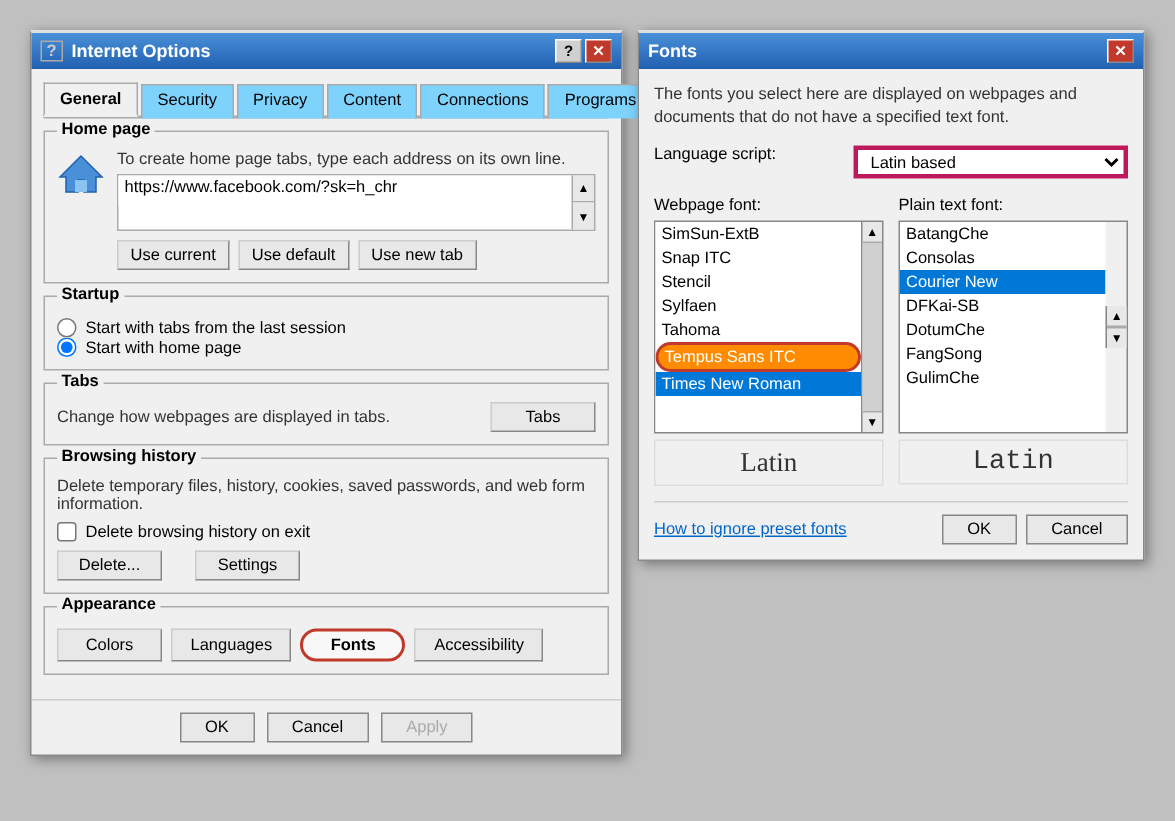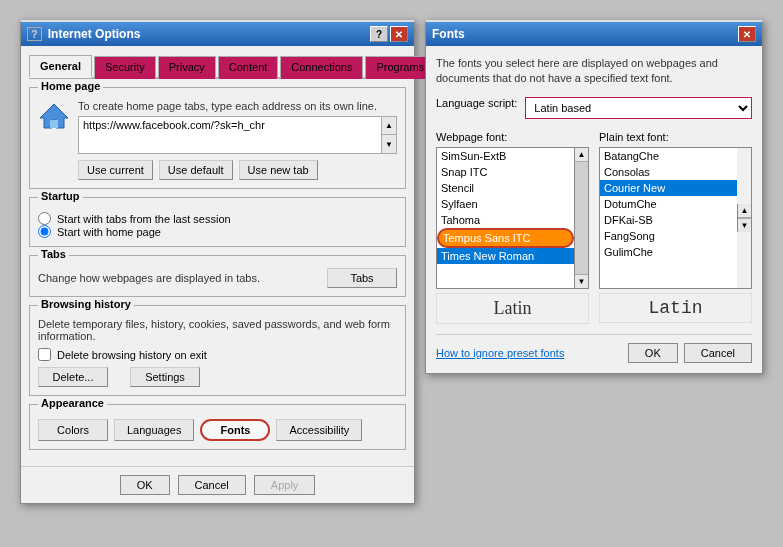--- a/index.html
+++ b/index.html
@@ -75,21 +75,21 @@
 
     
     .tab-bar {
       display: flex;
       border-bottom: 2px solid #aaa;
       margin-bottom: 8px;
     }
 
     .tab {
       padding: 4px 10px;
-      background: #be185d;
+      background: #7dd3fc;
       border: 1px solid #aaa;
       border-bottom: none;
       cursor: pointer;
       font-size: 11px;
       margin-right: 2px;
       position: relative;
       top: 2px;
     }
 
     .tab.active {
@@ -284,23 +284,24 @@
 
     .language-script-label {
       font-size: 11px;
       white-space: nowrap;
     }
 
     .select-dropdown {
       flex: 1;
       padding: 2px 4px;
       font-size: 11px;
-      border: 1px solid #be185d;
+      border: 3px solid #be185d;
       background: white;
       height: 22px;
+      margin-left: 44px;
     }
 
     .font-columns {
       display: flex;
       gap: 10px;
       margin-bottom: 10px;
     }
 
     .font-column {
       flex: 1;
@@ -520,22 +521,22 @@
         <div class="font-preview" style="font-family:'Times New Roman',serif;border:1px solid #ddd;margin-top:4px;padding:4px;">Latin</div>
       </div>
 
       <div class="font-column">
         <span class="font-column-label">Plain text font:</span>
         <div style="display:flex;align-items:center;border:1px solid #888;">
           <div class="font-listbox" style="border:none;flex:1;">
             <div class="font-listbox-item">BatangChe</div>
             <div class="font-listbox-item">Consolas</div>
             <div class="font-listbox-item selected">Courier New</div>
+            <div class="font-listbox-item">DFKai-SB</div>
             <div class="font-listbox-item">DotumChe</div>
-            <div class="font-listbox-item">DFKai-SB</div>
             <div class="font-listbox-item">FangSong</div>
             <div class="font-listbox-item">GulimChe</div>
           </div>
           <div style="display:flex;flex-direction:column;width:14px;border-left:1px solid #888;background:#e8e8e8;">
             <div style="height:14px;display:flex;align-items:center;justify-content:center;font-size:8px;cursor:pointer;border-bottom:1px solid #aaa;">▲</div>
             <div style="flex:1;background:#d0d0d0;"></div>
             <div style="height:14px;display:flex;align-items:center;justify-content:center;font-size:8px;cursor:pointer;border-top:1px solid #aaa;">▼</div>
           </div>
         </div>
         <div class="font-preview" style="font-family:'Courier New',monospace;border:1px solid #ddd;margin-top:4px;padding:4px;">Latin</div>

